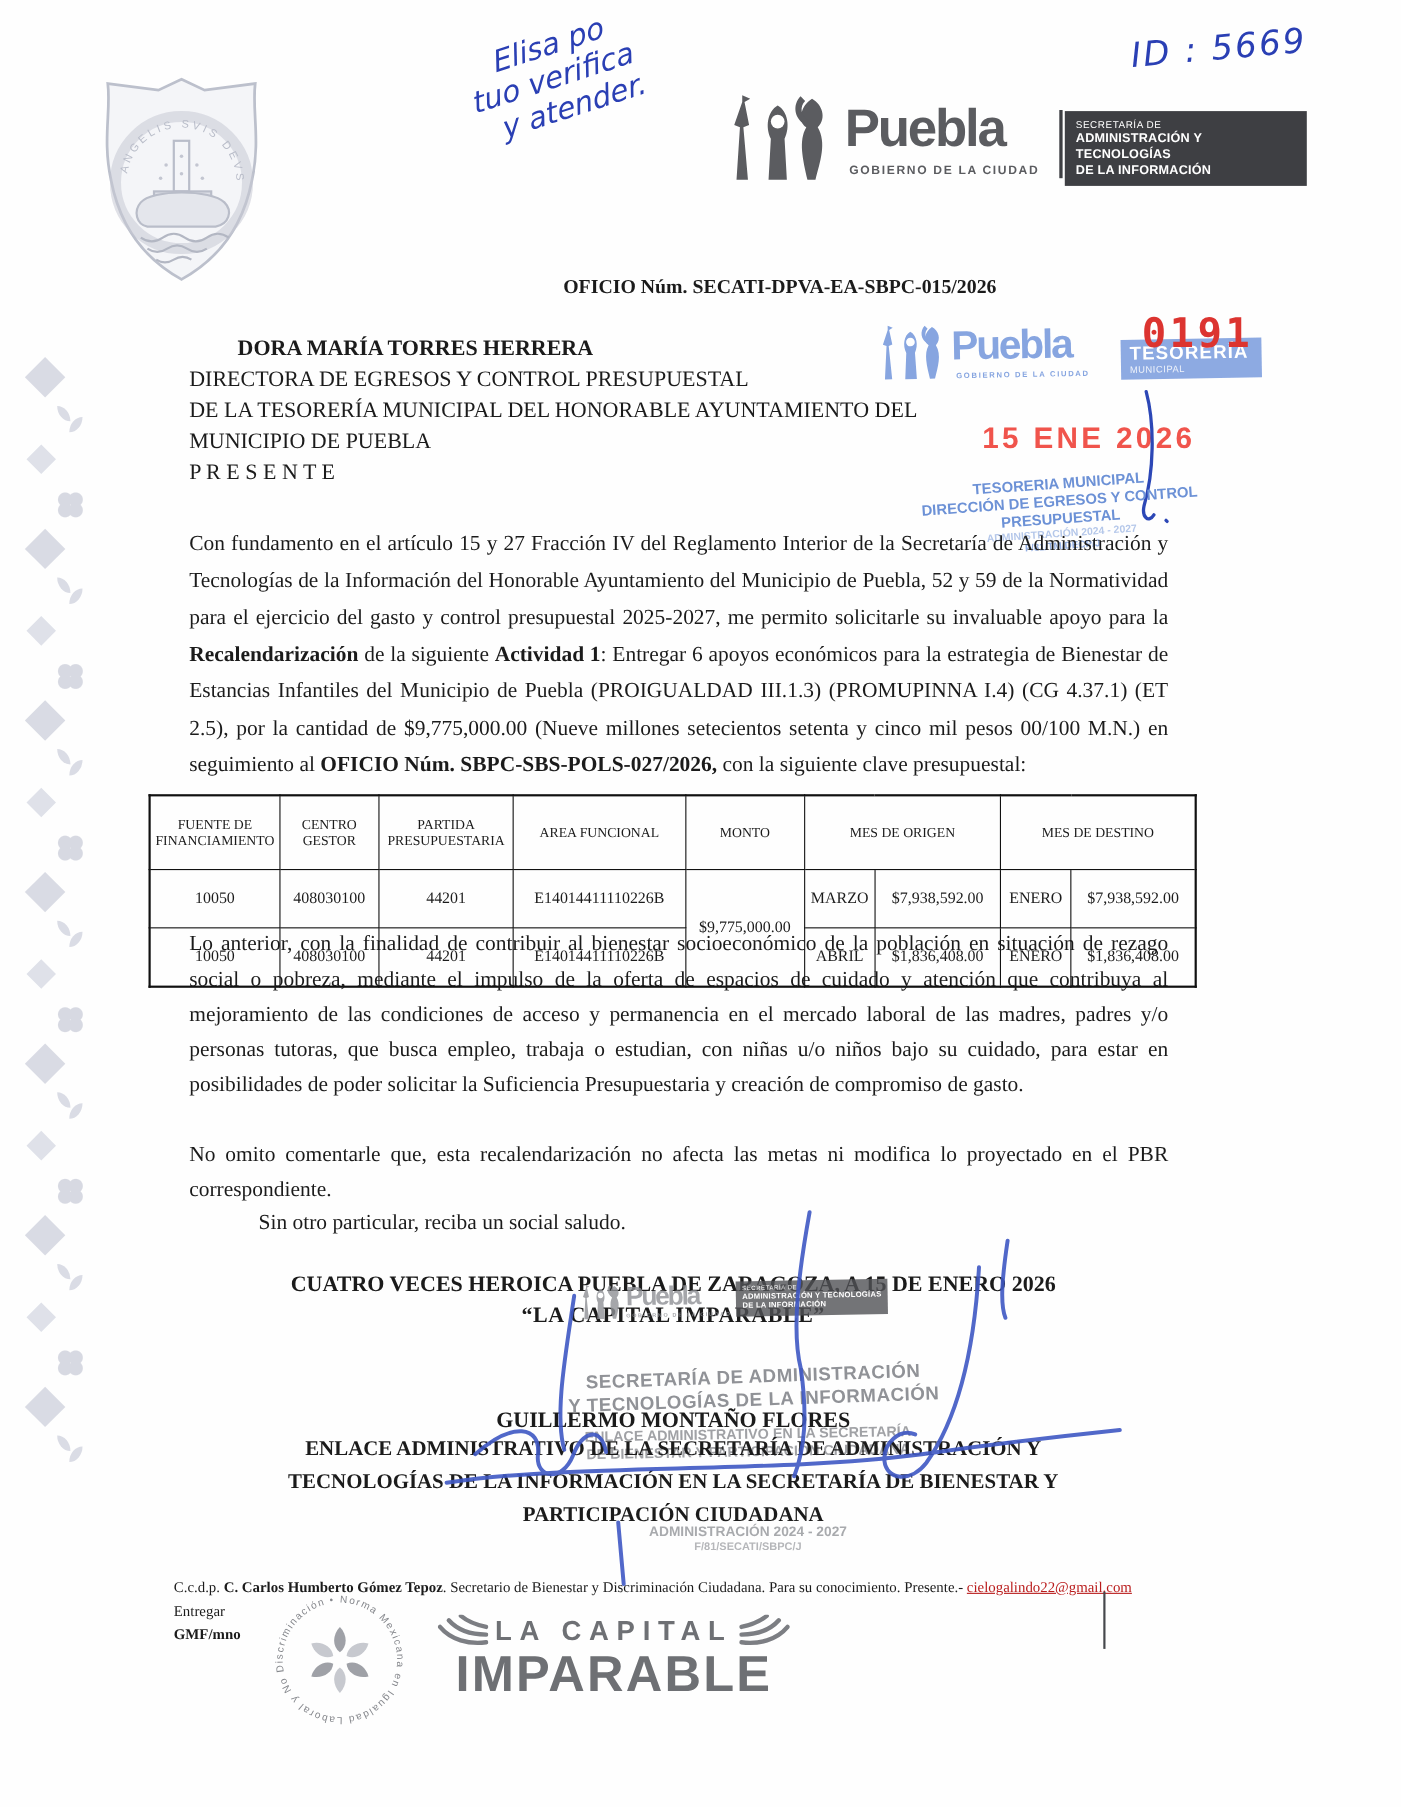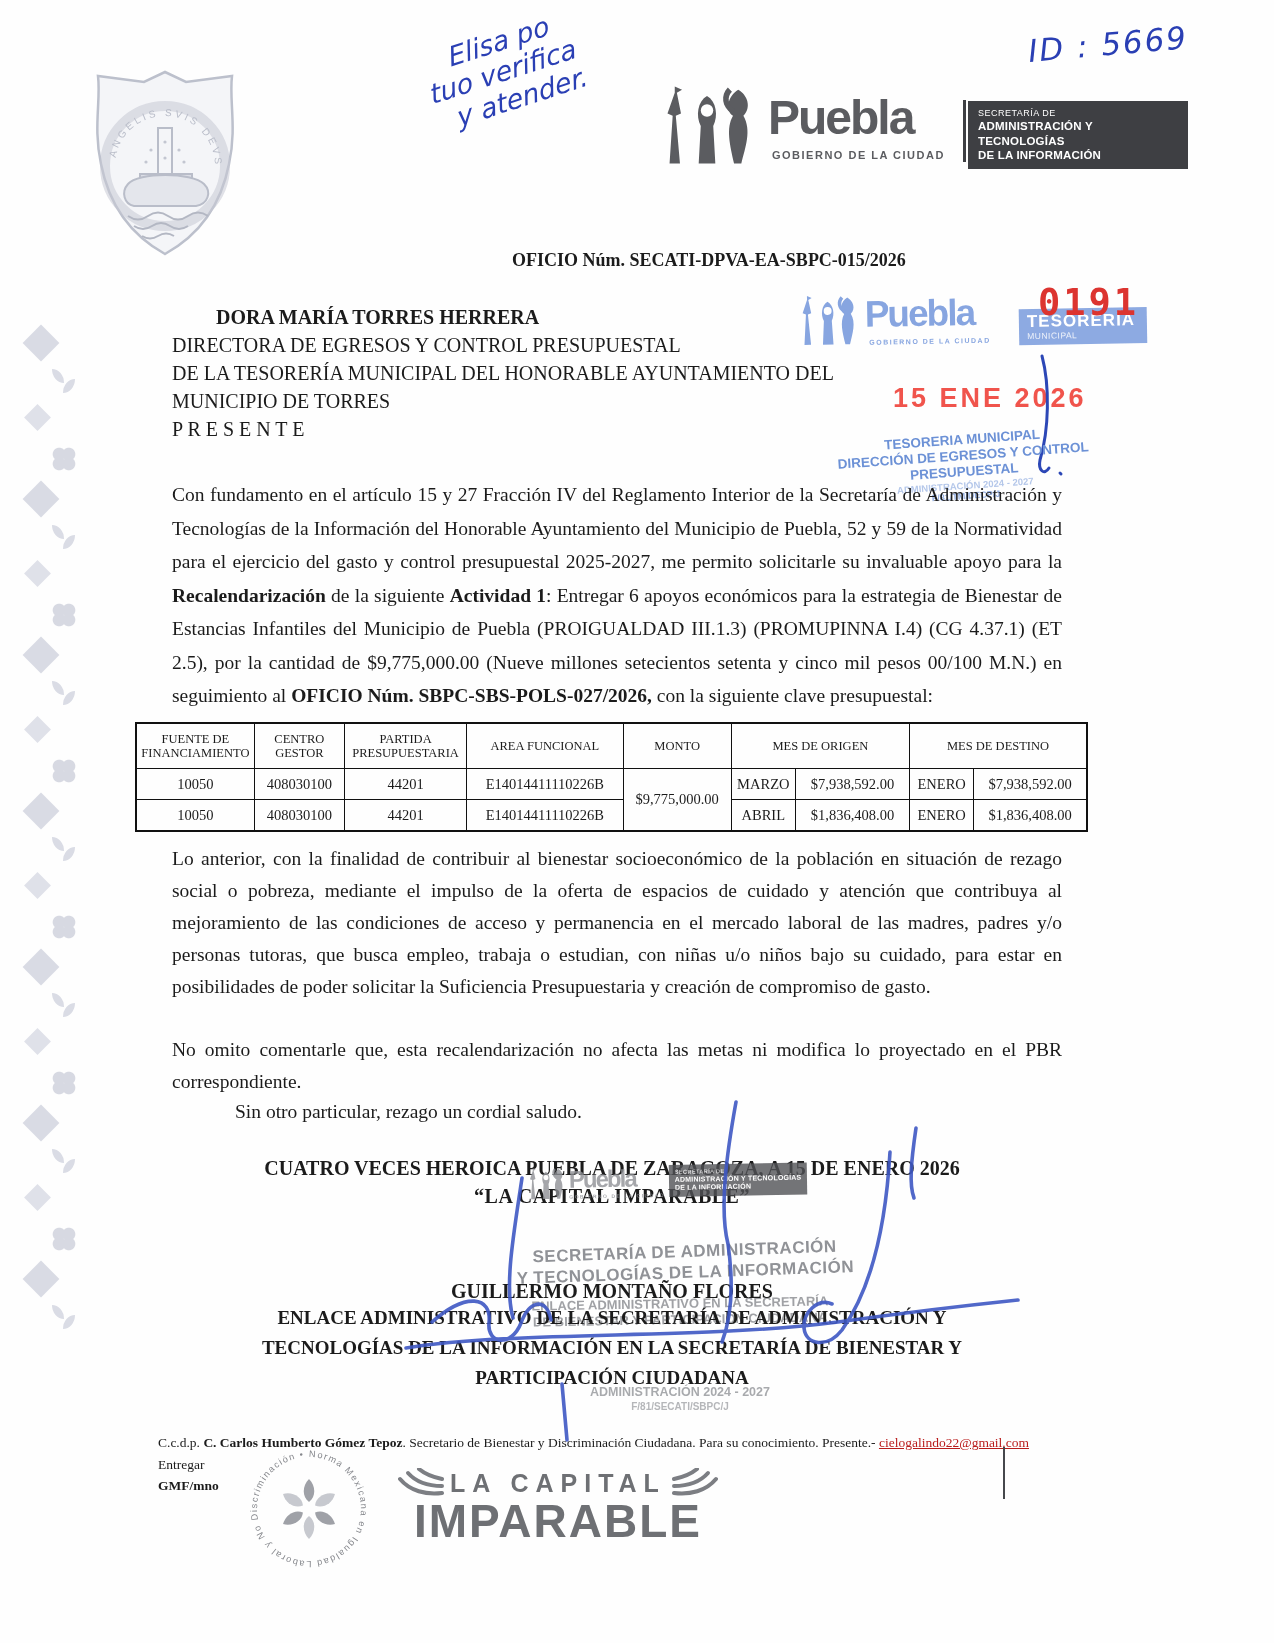--- a/index.html
+++ b/index.html
@@ -61,21 +61,21 @@
 
   .gray-stamp-text{font-family:"Liberation Sans",sans-serif;font-weight:bold;color:#85878c;text-align:center;}
   .secati-st{left:420px;top:1241px;width:530px;font-size:17px;line-height:21px;transform:rotate(-2deg);letter-spacing:.5px;opacity:.9;}
   .enlace-st{left:430px;top:1296px;width:500px;font-size:13px;line-height:16px;transform:rotate(-1deg);color:#96989c;opacity:.9;}
   .admin-st{left:430px;top:1385px;width:500px;font-size:12.5px;line-height:14px;color:#9a9ca0;opacity:.85;}
   .admin-code{left:430px;top:1401px;width:500px;font-size:10px;color:#a3a5a9;opacity:.8;}
 
   
   .ptable{left:135px;top:722px;}
   table.clave{border-collapse:collapse;table-layout:fixed;width:953px;border:2px solid #111;}
-  table.clave th,table.clave td{border:1.5px solid #111;text-align:center;vertical-align:middle;padding:2px 2px;}
+  table.clave th,table.clave td{border:1.5px solid #111;text-align:center;vertical-align:middle;padding:13px 2px;}
   table.clave th{font-size:12.5px;font-weight:normal;white-space:pre-line;line-height:14px;height:40px;}
   table.clave td{font-size:14.5px;height:26px;}
   td.monto{font-size:15px;}
 
   
   .sigline{left:137px;width:950px;text-align:center;font-weight:bold;}
   .atent{top:1129px;font-size:20px;letter-spacing:1px;}
   .cityline{top:1157px;font-size:20px;}
   .motto{top:1185px;font-size:20px;letter-spacing:.5px;}
   .sname{top:1280px;font-size:20px;}
@@ -188,21 +188,21 @@
     <div class="d2">ADMINISTRACIÓN Y TECNOLOGÍAS</div>
     <div class="d3">DE LA INFORMACIÓN</div>
   </div>
 
   <div class="abs oficio">OFICIO Núm. SECATI-DPVA-EA-SBPC-015/2026</div>
 
   <div class="abs recipient">
     <div class="r1">DORA MARÍA TORRES HERRERA</div>
     <div>DIRECTORA DE EGRESOS Y CONTROL PRESUPUESTAL</div>
     <div>DE LA TESORERÍA MUNICIPAL DEL HONORABLE AYUNTAMIENTO DEL</div>
-    <div>MUNICIPIO DE TORRES</div>
+    <div>MUNICIPIO DE PUEBLA</div>
     <div>P R E S E N T E</div>
   </div>
 
   <div class="abs" style="left:795px;top:284px;width:352px;height:90px;transform:rotate(-1deg);opacity:.92">
     <svg class="abs pmarks st-blue" style="left:0;top:6px" width="66" height="54" viewBox="0 0 100 80">
         <use href="#pmarks"></use>
       </svg>
     <div class="abs brand-word st-blue" style="left:70px;top:8px;font-size:37px">Puebla</div>
     <div class="abs brand-sub st-blue" style="left:74px;top:53px;font-size:7px">GOBIERNO DE LA CIUDAD</div>
     <div class="abs tes-box" style="left:224px;top:26px;width:112px">
@@ -276,21 +276,21 @@
         <td>$1,836,408.00</td>
         <td>ENERO</td>
         <td>$1,836,408.00</td>
       </tr>
     </tbody>
       </table>
   </div>
 
   <div class="abs para p2">Lo anterior, con la finalidad de contribuir al bienestar socioeconómico de la población en situación de rezago social o pobreza, mediante el impulso de la oferta de espacios de cuidado y atención que contribuya al mejoramiento de las condiciones de acceso y permanencia en el mercado laboral de las madres, padres y/o personas tutoras, que busca empleo, trabaja o estudian, con niñas u/o niños bajo su cuidado, para estar en posibilidades de poder solicitar la Suficiencia Presupuestaria y creación de compromiso de gasto.</div>
   <div class="abs para p3">No omito comentarle que, esta recalendarización no afecta las metas ni modifica lo proyectado en el PBR correspondiente.</div>
-  <div class="abs closing">Sin otro particular, rezago un cordial saludo.</div>
+  <div class="abs closing">Sin otro particular, reciba un social saludo.</div>
 
   <div class="abs sigline cityline">CUATRO VECES HEROICA PUEBLA DE ZARAGOZA, A 15 DE ENERO 2026</div>
   <div class="abs sigline motto">“LA CAPITAL IMPARABLE”</div>
 
   <div class="abs mini-stamp">
     <svg class="pmarks" style="color:#8f9196" width="42" height="36" viewBox="0 0 100 80">
         <use href="#pmarks"></use>
       </svg>
     <div style="margin:0 4px 0 2px">
       <div class="brand-word" style="font-size:24px;color:#8f9196">Puebla</div>

